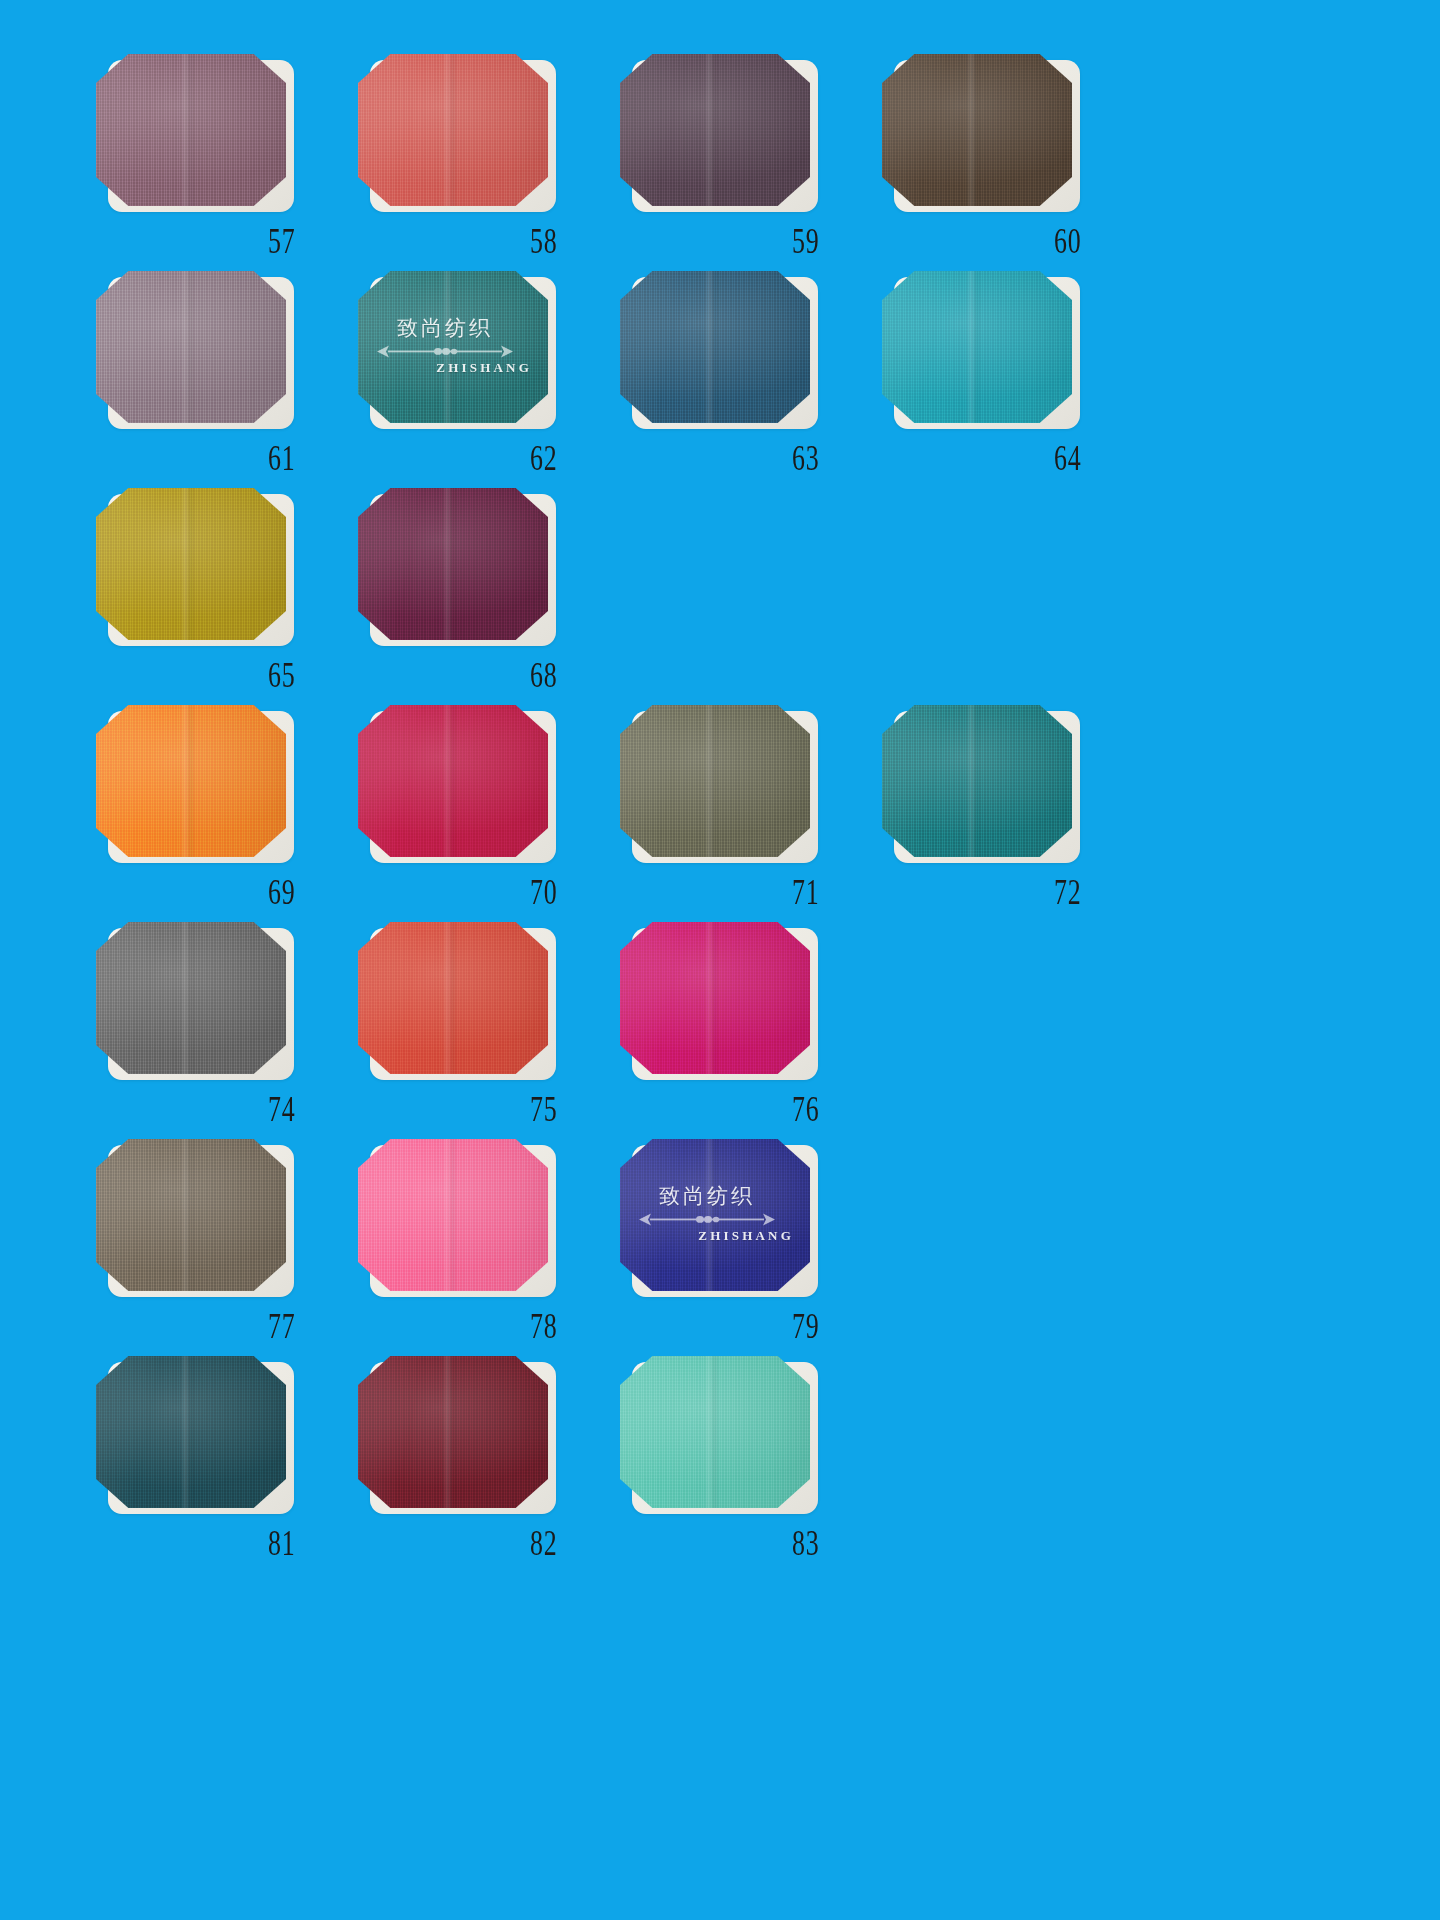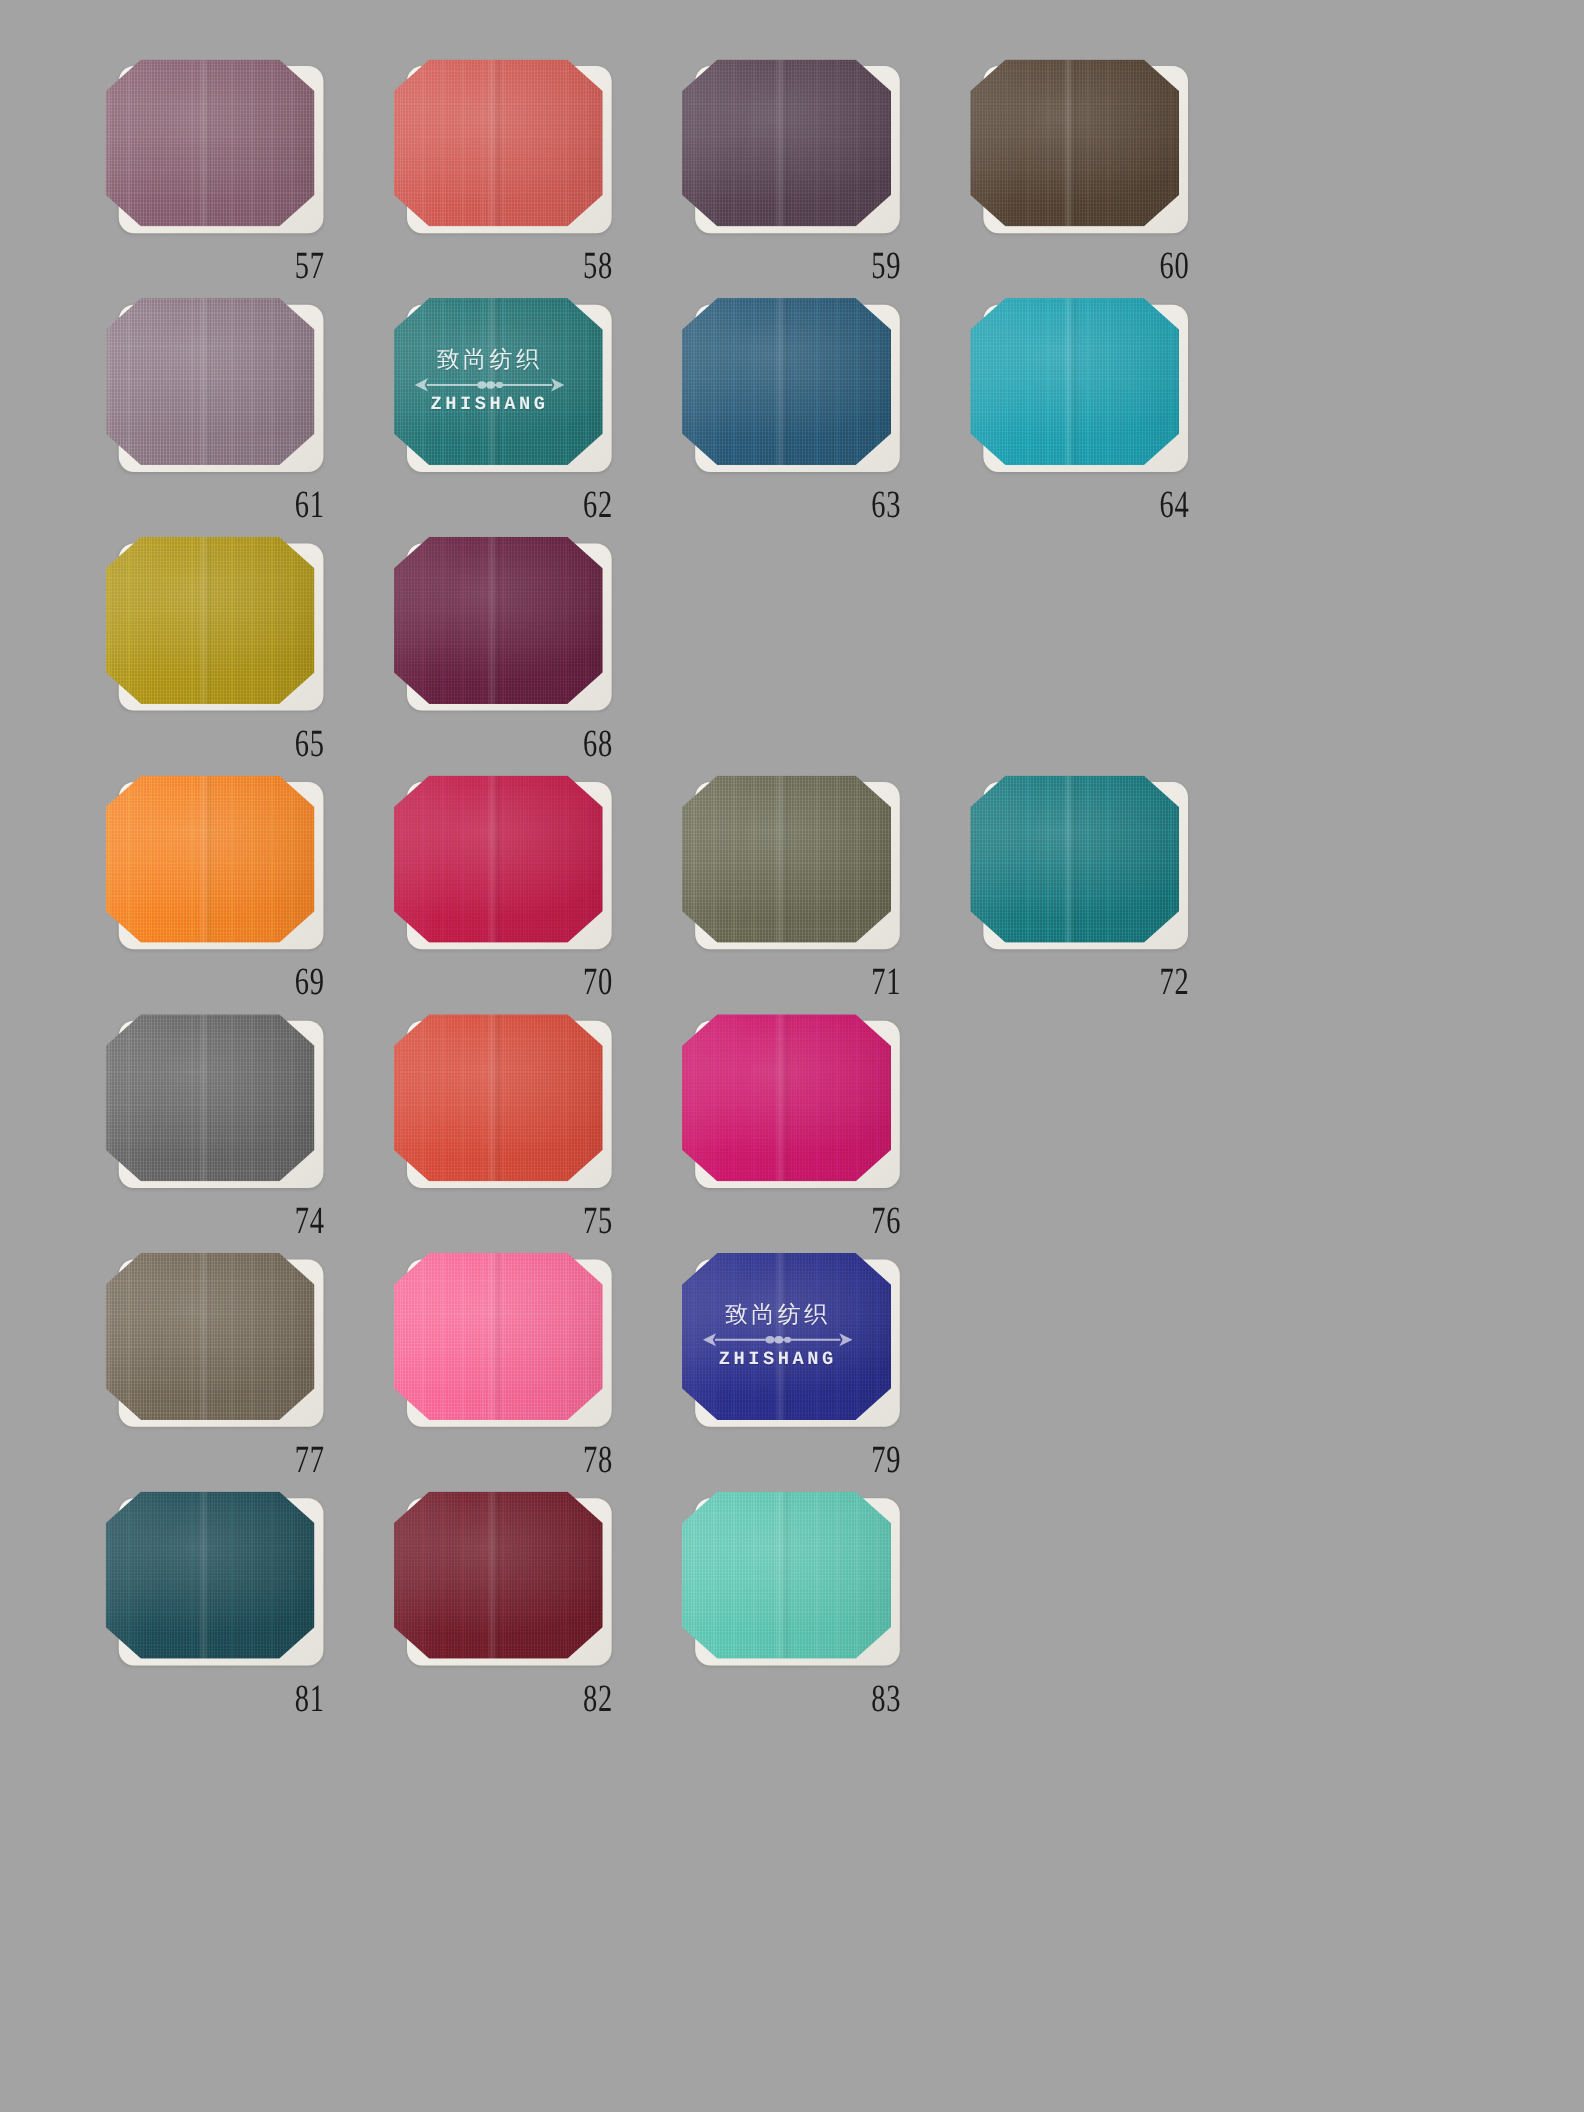--- a/index.html
+++ b/index.html
@@ -12,21 +12,21 @@
     width: 1440px;
     height: 1920px;
     font-family: "Liberation Serif", serif;
     overflow: hidden;
     position: relative;
   }
 
   #swatch-card {
     width: 1440px;
     height: 1920px;
-    background: #a3a3a3;
+    background: #0ea5e9;
     box-sizing: border-box;
     padding: 54px 0 0 0;
     display: flex;
     flex-direction: column;
   }
 
   .swatch-row {
     display: flex;
     flex-direction: row;
     height: 217px;
@@ -123,26 +123,27 @@
     color: rgba(255,255,255,0.88);
     line-height: 1.1;
     text-shadow: 0 1px 1px rgba(0,0,0,0.18);
   }
   .brand-orn {
     display: block;
     margin: 3px auto 1px auto;
     opacity: 0.62;
   }
   .brand-en {
-    font-family: Liberation Mono, monospace;
-    font-size: 17px;
+    font-family: Liberation Serif, serif;
+    font-size: 13px;
     font-weight: 700;
     letter-spacing: 3.2px;
     color: rgba(255,255,255,0.9);
     text-shadow: 0 1px 1px rgba(0,0,0,0.18);
+    text-align: right;
   }
 
   .swatch-number {
     position: absolute;
     left: 172px;
     top: 168px;
     width: 90px;
     text-align: left;
     font-family: "Liberation Serif", serif;
     font-size: 35px;

